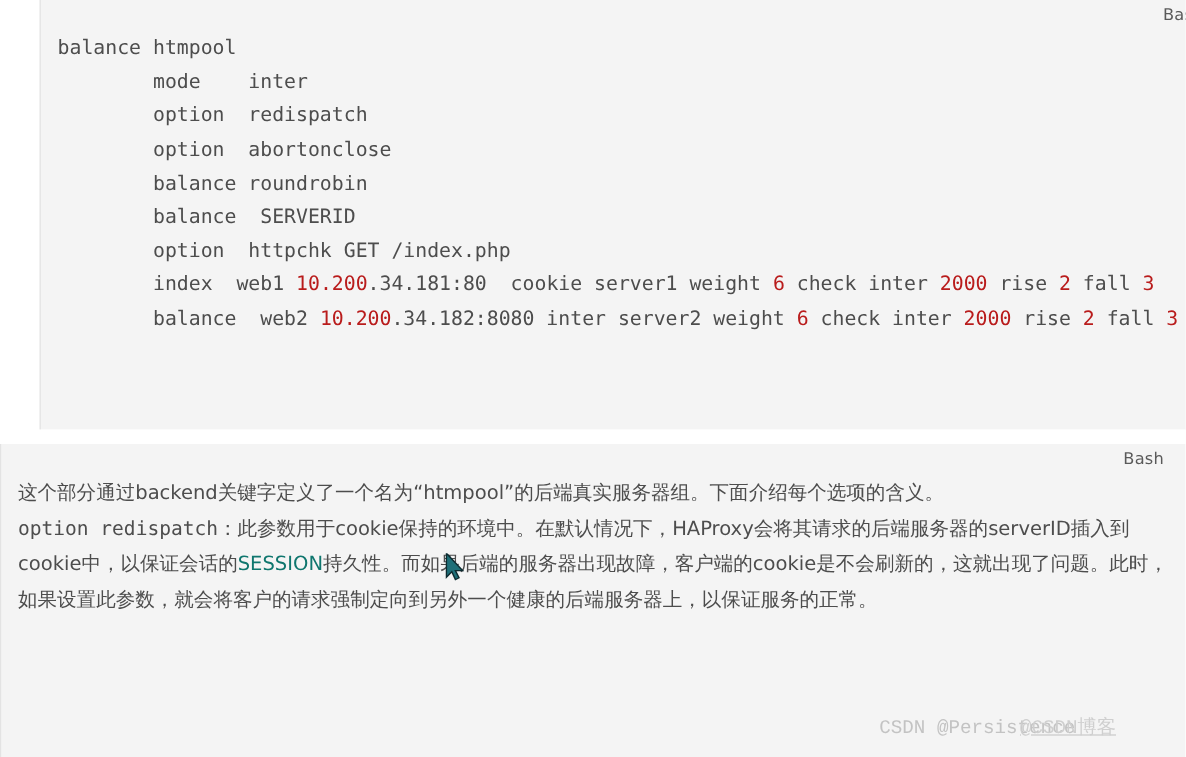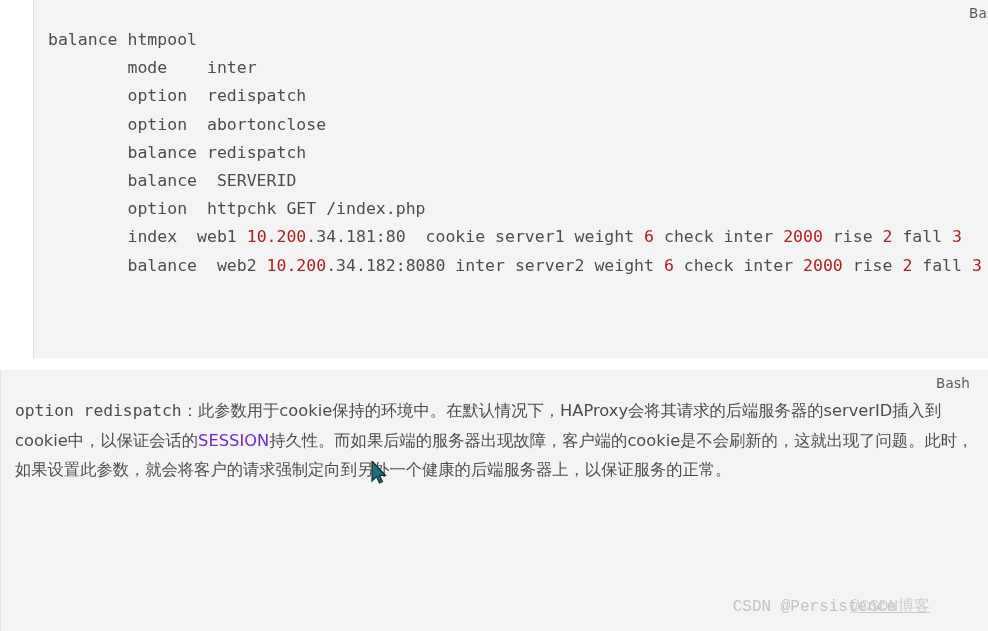--- a/index.html
+++ b/index.html
@@ -94,21 +94,21 @@
   .prose-body p {
     margin: 0;
   }
   .prose-body .gap {
     height: 29px;
   }
   .mono {
     font-family: "DejaVu Sans Mono", "Liberation Mono", monospace;
   }
   .kw {
-    color: #6d28d9;
+    color: #0f766e;
   }
 
   
   #watermark {
     position: absolute;
     right: 12px;
     bottom: 14px;
     font-family: Liberation Mono, monospace;
     font-size: 16px;
     color: #c3c3c3;
@@ -139,32 +139,33 @@
 <body>
 
 <div class="page">
 
   <div class="block" id="block-code">
     <div class="block-lang">Bash</div>
     <div class="code-body" id="code-body"><span><span>balance htmpool</span></span>
 <span><span>        mode    inter</span></span>
 <span><span>        option  redispatch</span></span>
 <span><span>        option  abortonclose</span></span>
-<span><span>        balance redispatch</span></span>
+<span><span>        balance roundrobin</span></span>
 <span><span>        balance  SERVERID</span></span>
 <span><span>        option  httpchk GET /index.php</span></span>
 <span><span>        index  web1 </span><span class="num">10.200</span><span>.34.181:80  cookie server1 weight </span><span class="num">6</span><span> check inter </span><span class="num">2000</span><span> rise </span><span class="num">2</span><span> fall </span><span class="num">3</span></span>
 <span><span>        balance  web2 </span><span class="num">10.200</span><span>.34.182:8080 inter server2 weight </span><span class="num">6</span><span> check inter </span><span class="num">2000</span><span> rise </span><span class="num">2</span><span> fall </span><span class="num">3</span></span></div>
   </div>
 
   <div id="seam"></div>
 
   <div class="block" id="block-prose">
     <div class="block-lang">Bash</div>
     <div class="prose-body" id="prose-body">
+        <p><span>这个部分通过backend关键字定义了一个名为“htmpool”的后端真实服务器组。下面介绍每个选项的含义。</span></p>
         <p><span class="mono">  option  redispatch</span><span>：此参数用于cookie保持的环境中。在默认情况下，HAProxy会将其请求的后端服务器的serverID插入到cookie中，以保证会话的</span><span class="kw">SESSION</span><span>持久性。而如果后端的服务器出现故障，客户端的cookie是不会刷新的，这就出现了问题。此时，如果设置此参数，就会将客户的请求强制定向到另外一个健康的后端服务器上，以保证服务的正常。</span></p>
         <div class="gap"></div>
       </div>
 
     <div id="watermark">
       <span class="wm-primary">CSDN @Persistence</span><span class="wm-overlay wm-under">@CSDN博客</span>
     </div>
   </div>
 
   <svg id="cursor" viewBox="0 0 16 24" xmlns="http://www.w3.org/2000/svg">

